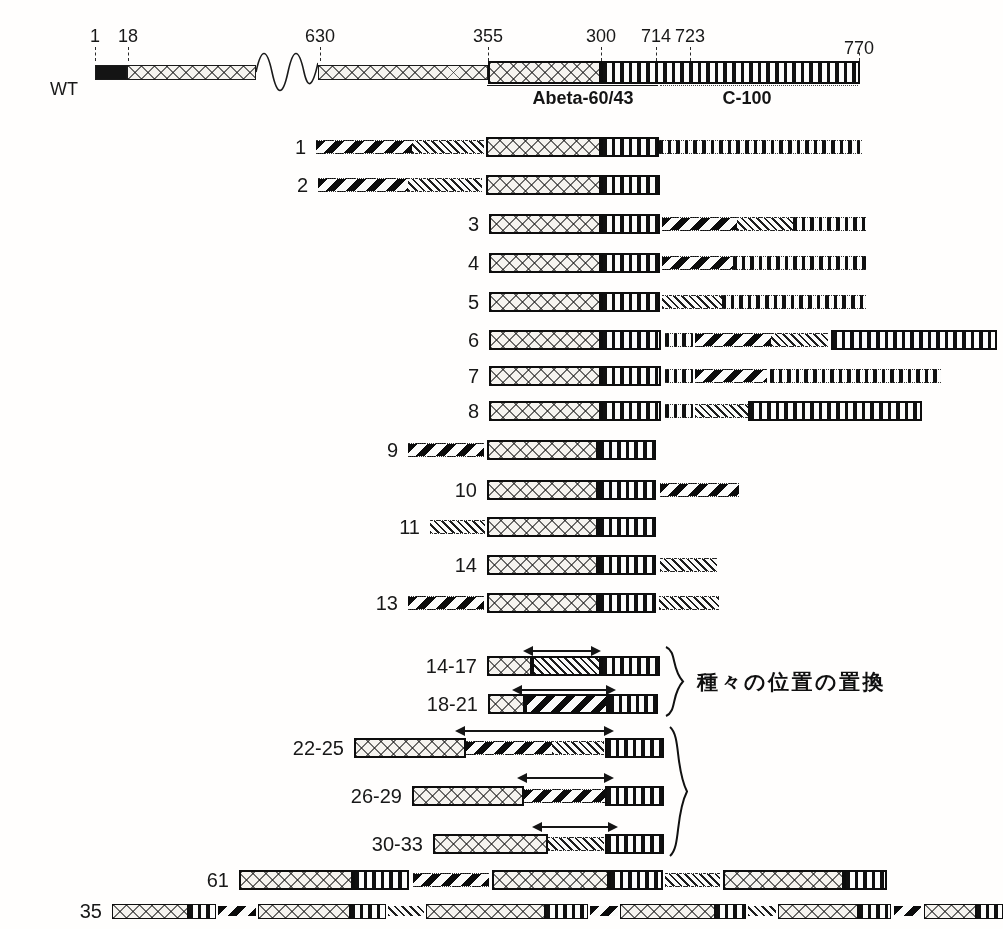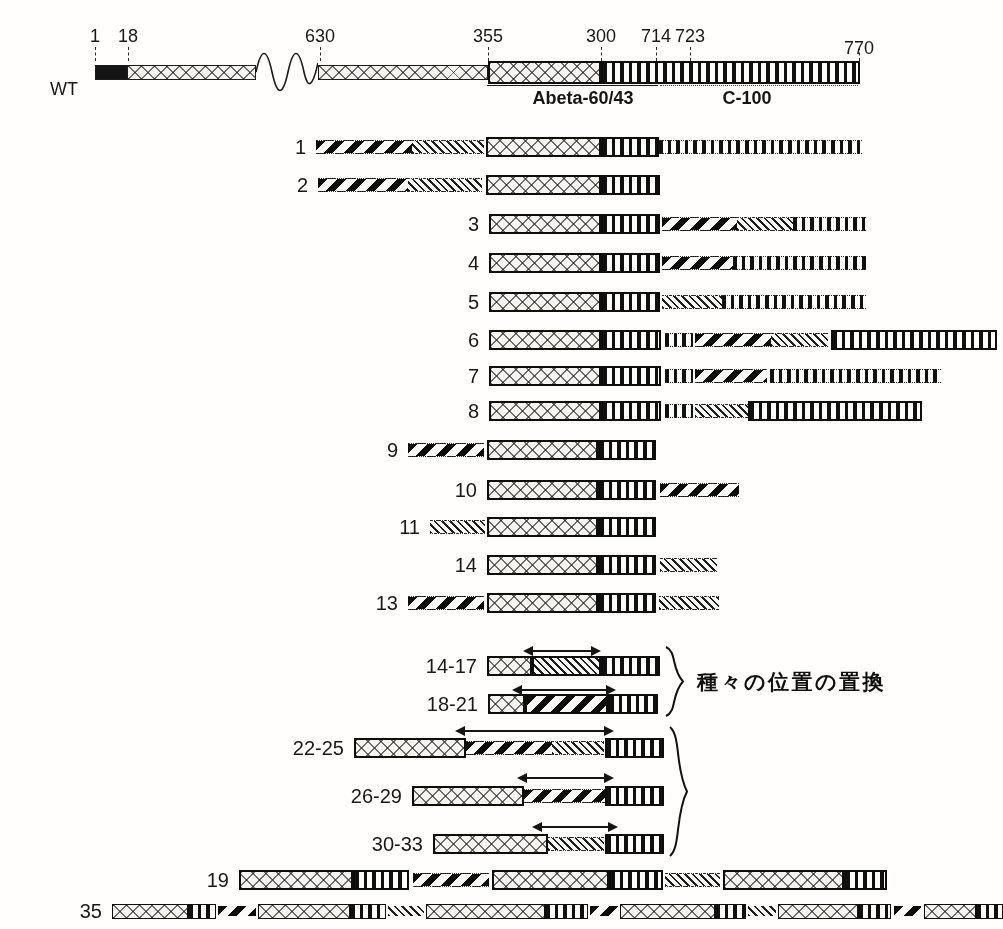--- a/index.html
+++ b/index.html
@@ -172,21 +172,21 @@
       <div class="row-label" style="left: 343px; top: 833px;">30-33</div>
       <div class="dbl-arrow" style="left: 541px; top: 826px; width: 68px;"></div>
       <div class="seg k-box p-crosshatch" style="left: 239px; top: 870px; width: 114px;"></div>
       <div class="seg k-box p-ladder" style="left: 353px; top: 870px; width: 56px;"></div>
       <div class="seg k-band p-bold-diagonal" style="left: 413px; top: 873px; width: 76px;"></div>
       <div class="seg k-box p-crosshatch" style="left: 492px; top: 870px; width: 117px;"></div>
       <div class="seg k-box p-ladder" style="left: 609px; top: 870px; width: 54px;"></div>
       <div class="seg k-band p-thin-diagonal" style="left: 665px; top: 873px; width: 55px;"></div>
       <div class="seg k-box p-crosshatch" style="left: 723px; top: 870px; width: 121px;"></div>
       <div class="seg k-box p-ladder" style="left: 844px; top: 870px; width: 43px;"></div>
-      <div class="row-label" style="left: 149px; top: 869px;">19</div>
+      <div class="row-label" style="left: 149px; top: 869px;">61</div>
       <div class="seg k-sbox p-crosshatch" style="left: 112px; top: 903.5px; width: 76px;"></div>
       <div class="seg k-sbox p-ladder" style="left: 188px; top: 903.5px; width: 28px;"></div>
       <div class="seg k-sband p-bold-diagonal" style="left: 218px; top: 906px; width: 38px;"></div>
       <div class="seg k-sbox p-crosshatch" style="left: 258px; top: 903.5px; width: 92px;"></div>
       <div class="seg k-sbox p-ladder" style="left: 350px; top: 903.5px; width: 36px;"></div>
       <div class="seg k-sband p-thin-diagonal" style="left: 388px; top: 906px; width: 36px;"></div>
       <div class="seg k-sbox p-crosshatch" style="left: 426px; top: 903.5px; width: 119px;"></div>
       <div class="seg k-sbox p-ladder" style="left: 545px; top: 903.5px; width: 43px;"></div>
       <div class="seg k-sband p-bold-diagonal" style="left: 590px; top: 906px; width: 28px;"></div>
       <div class="seg k-sbox p-crosshatch" style="left: 620px; top: 903.5px; width: 95px;"></div>

